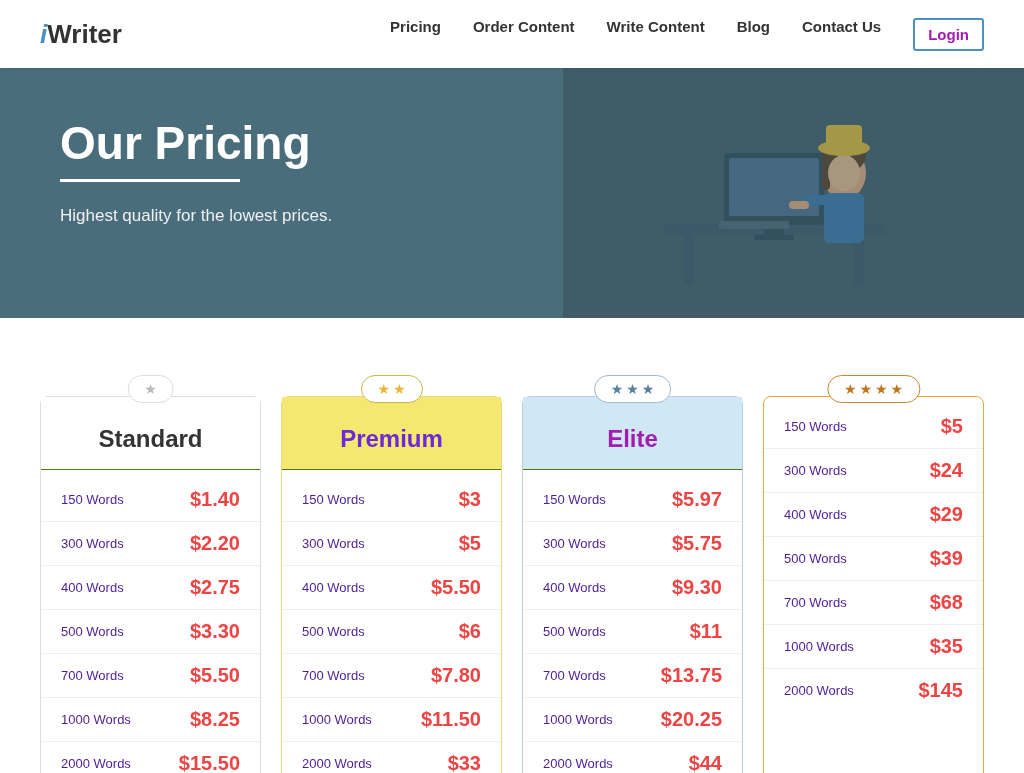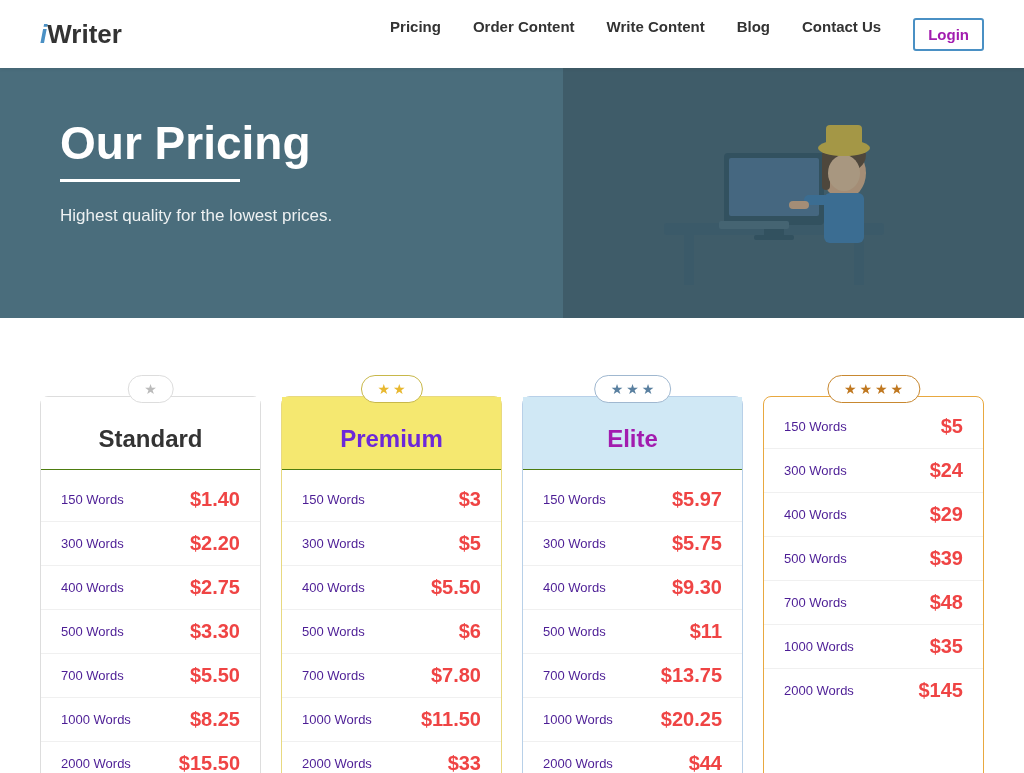--- a/index.html
+++ b/index.html
@@ -394,21 +394,21 @@
           <div class="price-row">
             <span class="word-count">400 Words</span>
             <span class="price-value">$29</span>
           </div>
           <div class="price-row">
             <span class="word-count">500 Words</span>
             <span class="price-value">$39</span>
           </div>
           <div class="price-row">
             <span class="word-count">700 Words</span>
-            <span class="price-value">$48</span>
+            <span class="price-value">$68</span>
           </div>
           <div class="price-row">
             <span class="word-count">1000 Words</span>
             <span class="price-value">$35</span>
           </div>
           <div class="price-row">
             <span class="word-count">2000 Words</span>
             <span class="price-value">$145</span>
           </div>
         </div>

